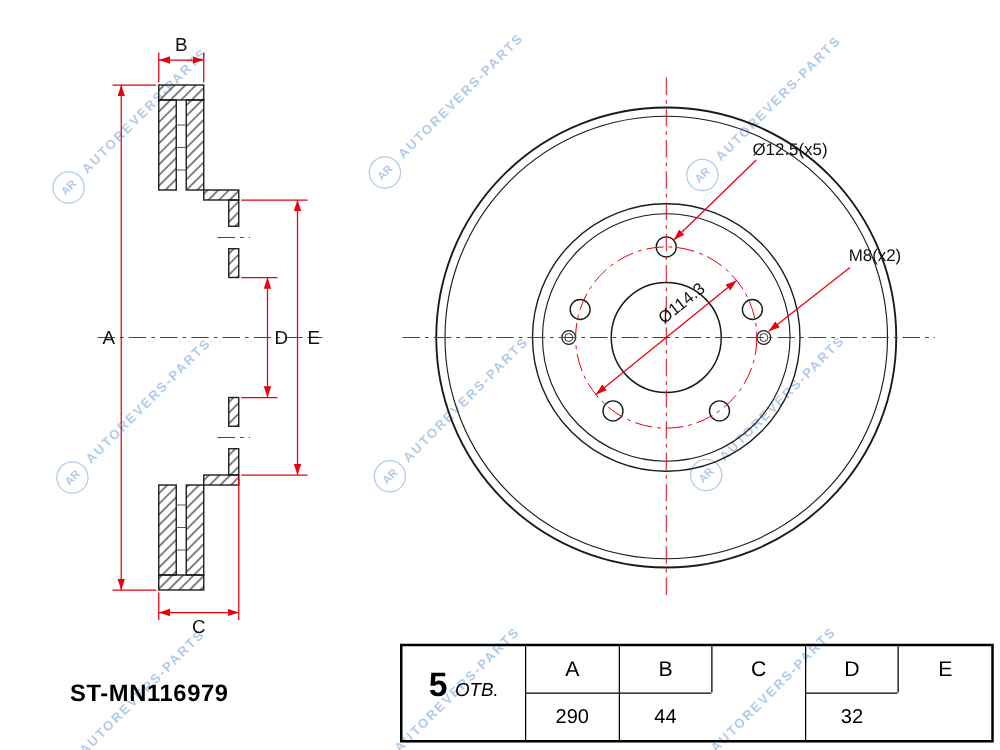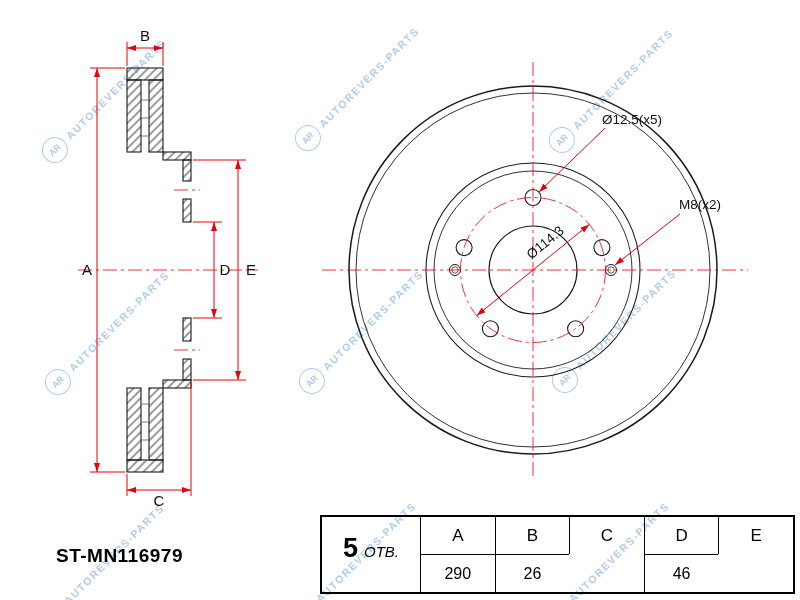--- a/index.html
+++ b/index.html
@@ -195,17 +195,17 @@
     <div class="cell holes">
       <span class="holes-num">5</span>
       <span class="holes-txt">ОТВ.</span>
     </div>
     <div class="cell head r0" style="grid-column:2;grid-row:1">A</div>
     <div class="cell head r0" style="grid-column:3;grid-row:1">B</div>
     <div class="cell head r0" style="grid-column:4;grid-row:1">C</div>
     <div class="cell head r0" style="grid-column:5;grid-row:1">D</div>
     <div class="cell head r0" style="grid-column:6;grid-row:1">E</div>
     <div class="cell val" style="grid-column:2;grid-row:2">290</div>
-    <div class="cell val" style="grid-column:3;grid-row:2">26</div>
-    <div class="cell val" style="grid-column:5;grid-row:2">46</div>
+    <div class="cell val" style="grid-column:3;grid-row:2">44</div>
+    <div class="cell val" style="grid-column:5;grid-row:2">32</div>
   </div>
 
 </div>
 
 </body></html>

